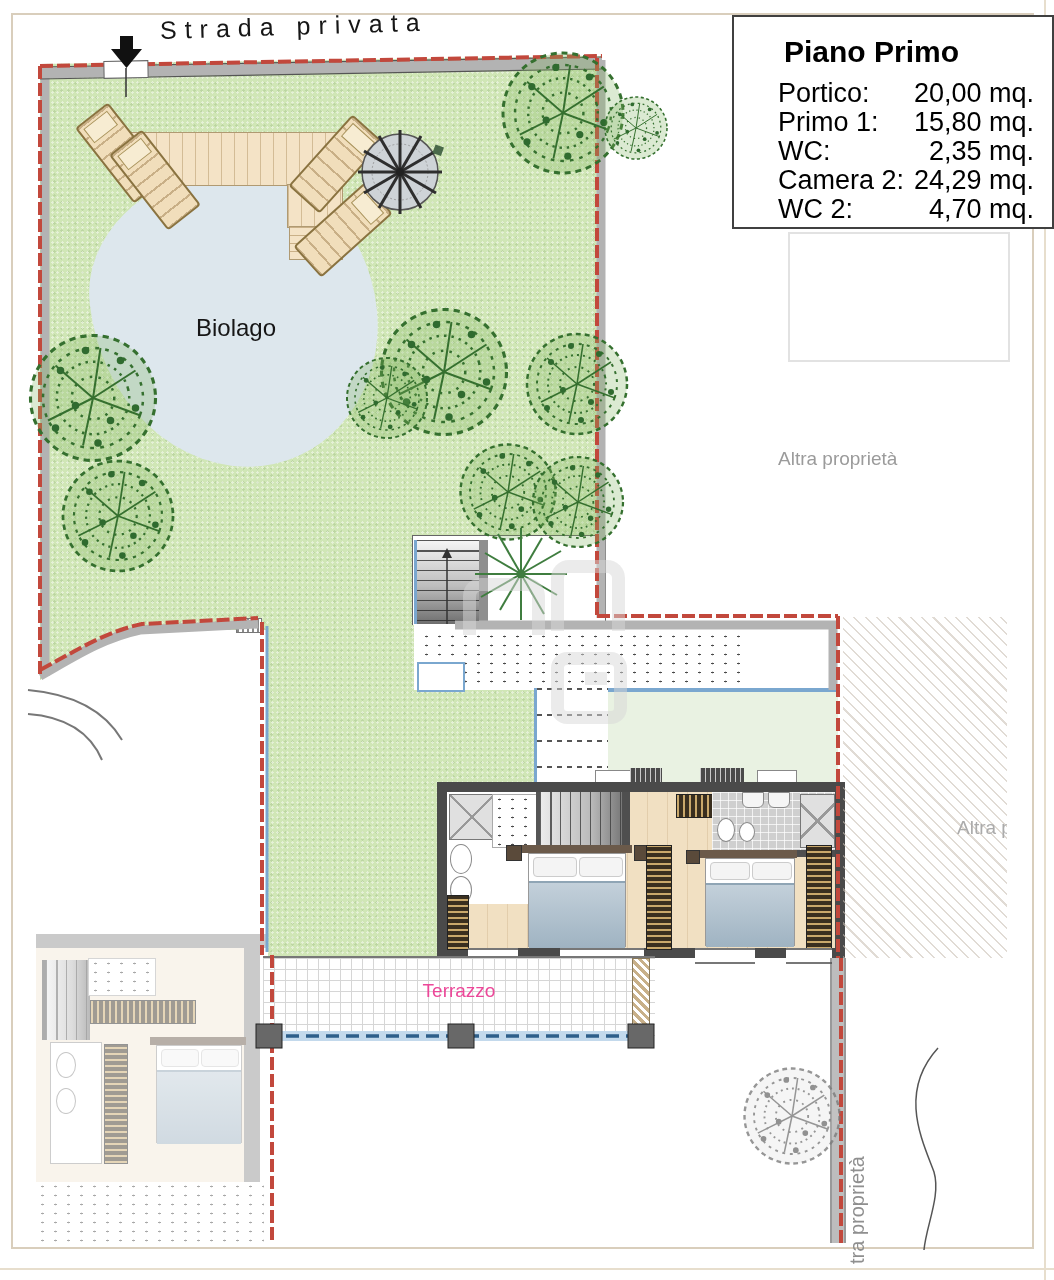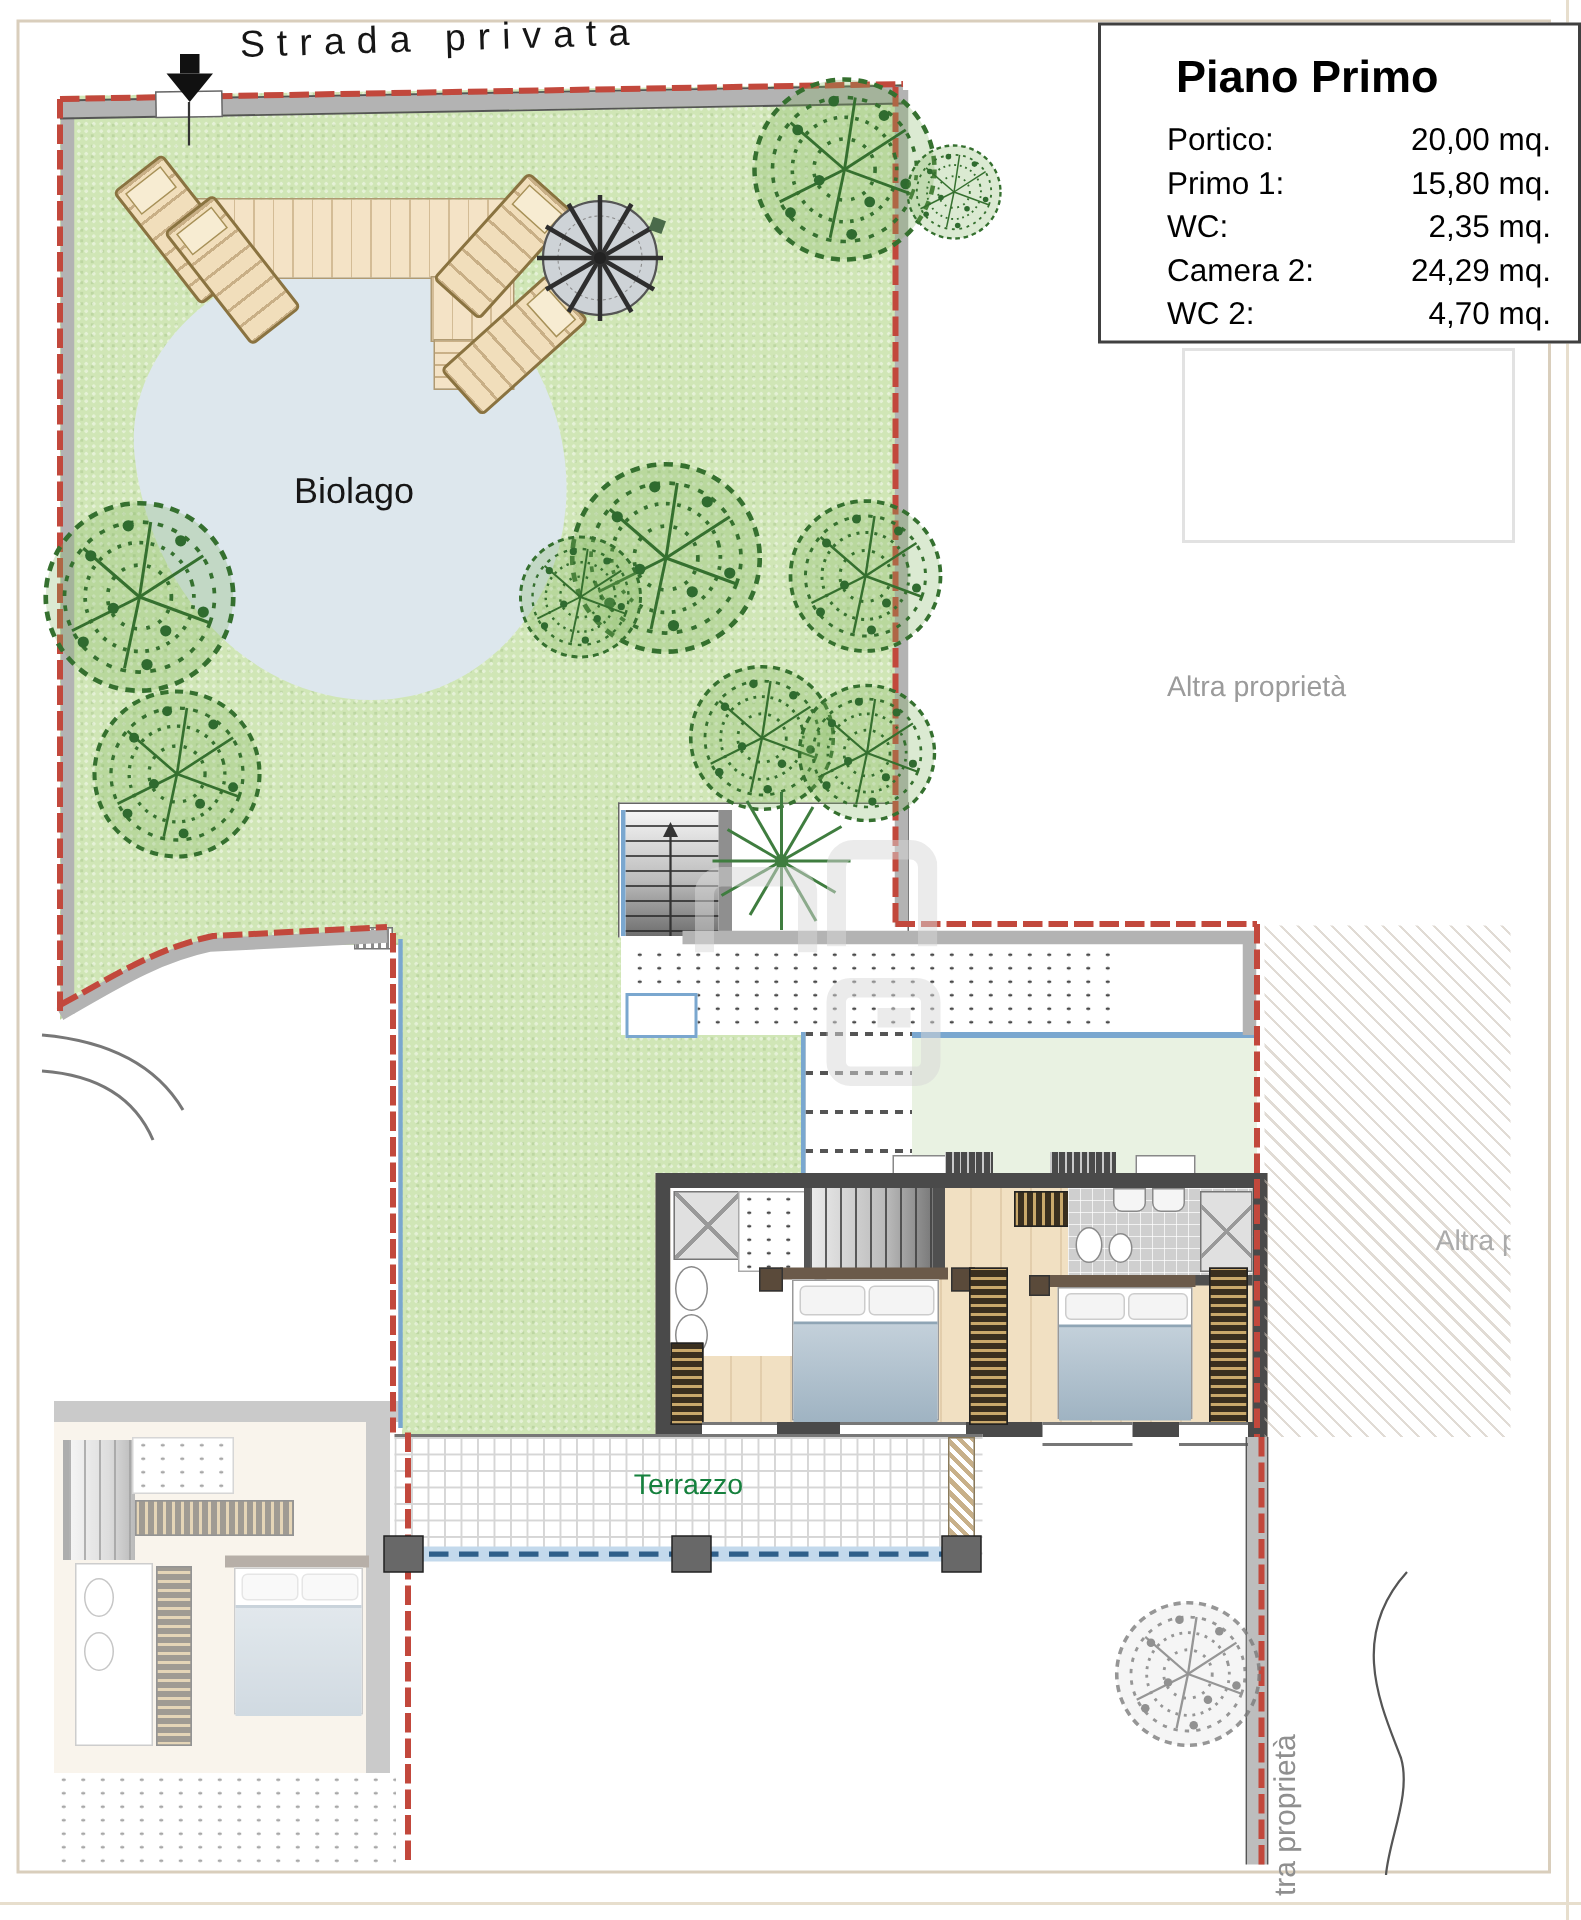--- a/index.html
+++ b/index.html
@@ -97,30 +97,30 @@
   .gray-rect{left:788px;top:232px;width:218px;height:126px;border:2px solid #e2e2e2;}
 
   
   .neighbor{left:30px;top:932px;width:240px;height:313px;opacity:.48;overflow:hidden;}
   .neighbor .abs{position:absolute;}
 
   
   .street-label{left:160px;top:16px;width:380px;font-size:25px;letter-spacing:8px;color:#161616;
     transform:rotate(-1.8deg);transform-origin:left center;white-space:nowrap;}
   .pond-label{left:196px;top:314px;font-size:24px;color:#161616;}
-  .terrace-label{left:263px;top:980px;width:392px;text-align:center;font-size:19px;color:#15803d;}
+  .terrace-label{left:263px;top:980px;width:392px;text-align:center;font-size:19px;color:#ec4899;}
   .altra-label{left:778px;top:448px;font-size:19px;color:#9b9b9b;white-space:nowrap;}
   .altra-clip{position:absolute;left:114px;top:200px;font-size:19px;color:#ababab;white-space:nowrap;}
   .altra-vert{left:846px;top:1086px;width:36px;height:178px;font-size:20px;color:#8f8f8f;
     writing-mode:vertical-rl;transform:rotate(180deg);white-space:nowrap;}
 
   
   .legend{left:690px;top:15px;width:322px;height:214px;background:#fff;border:2px solid #404040;box-sizing:border-box;margin-left:42px;}
   .legend-title{margin:18px 0 10px 50px;font-size:30px;font-weight:bold;color:#000;}
-  .legend-rows{margin:0 18px 0 44px;font-size:21px;color:#000;}
+  .legend-rows{margin:0 18px 0 44px;font-size:27px;color:#000;}
   .legend-row{display:flex;justify-content:space-between;line-height:29px;}
 
   
   .watermark{left:455px;top:560px;width:240px;height:160px;opacity:.5;}
   .wm{position:absolute;border:13px solid #d8d8d8;}
   .wm1{left:8px;top:18px;width:56px;height:44px;border-bottom:none;border-radius:18px 18px 0 0;}
   .wm2{left:96px;top:0;width:48px;height:58px;border-bottom:none;border-radius:18px 18px 0 0;}
   .wm3{left:96px;top:92px;width:50px;height:46px;border-radius:16px;}
   .wm3b{position:absolute;left:130px;top:112px;width:22px;height:13px;background:#d8d8d8;}
 

